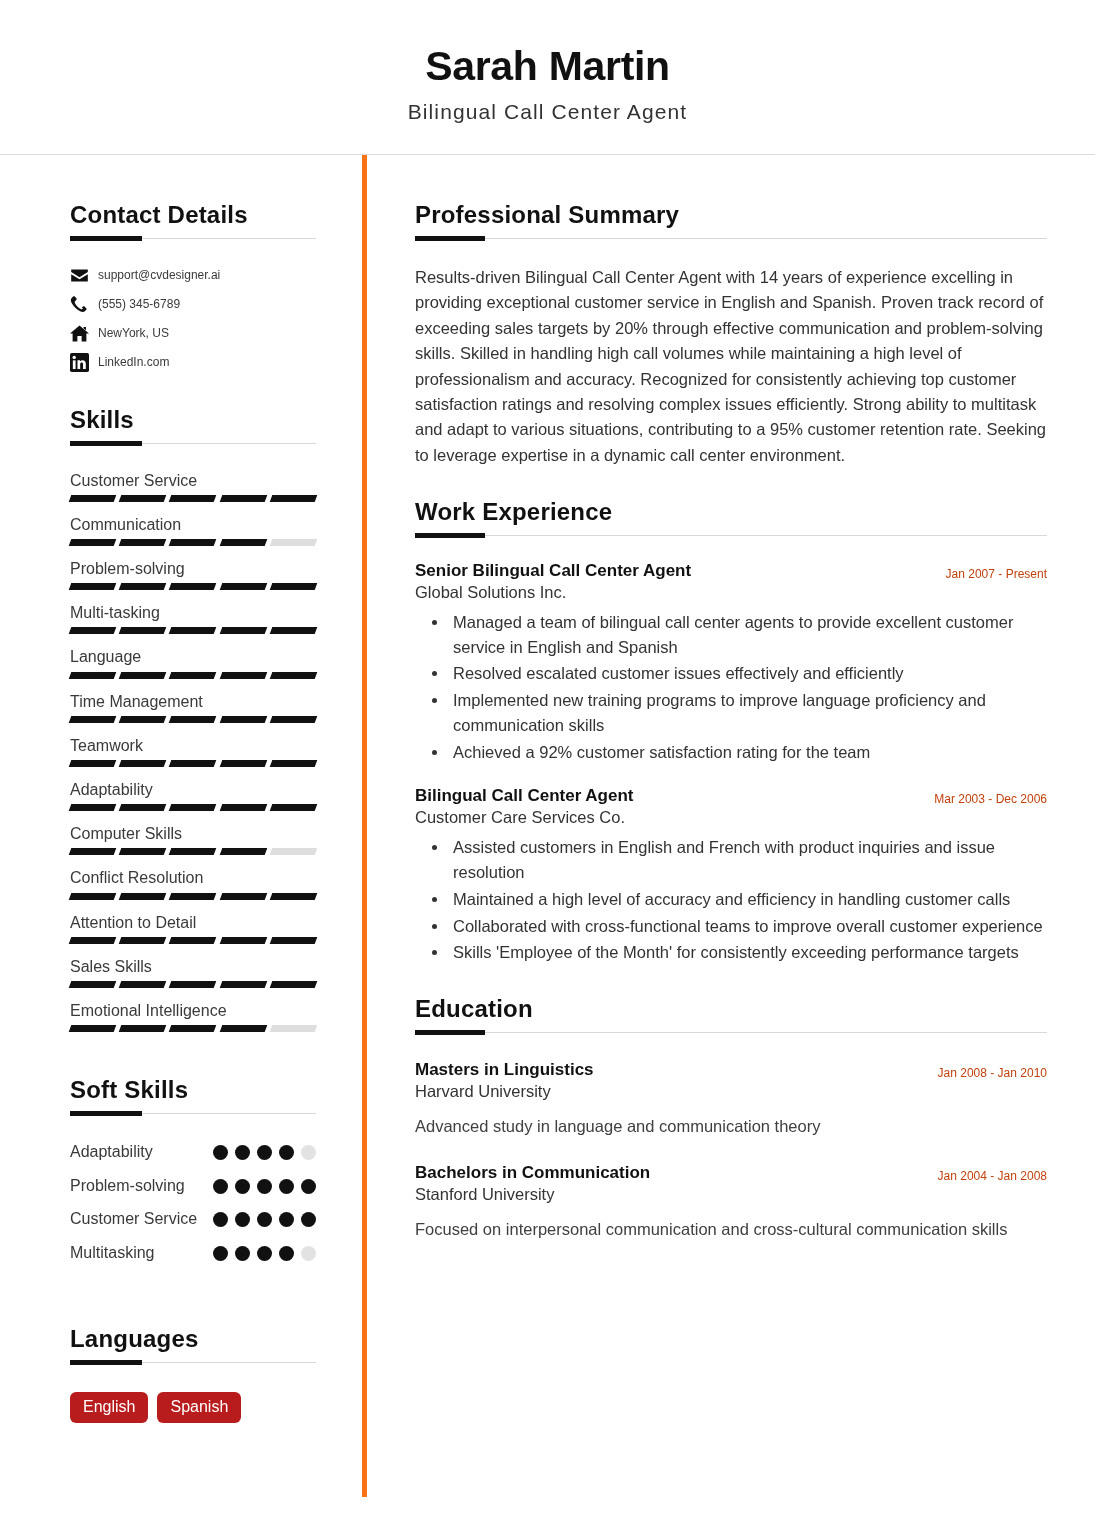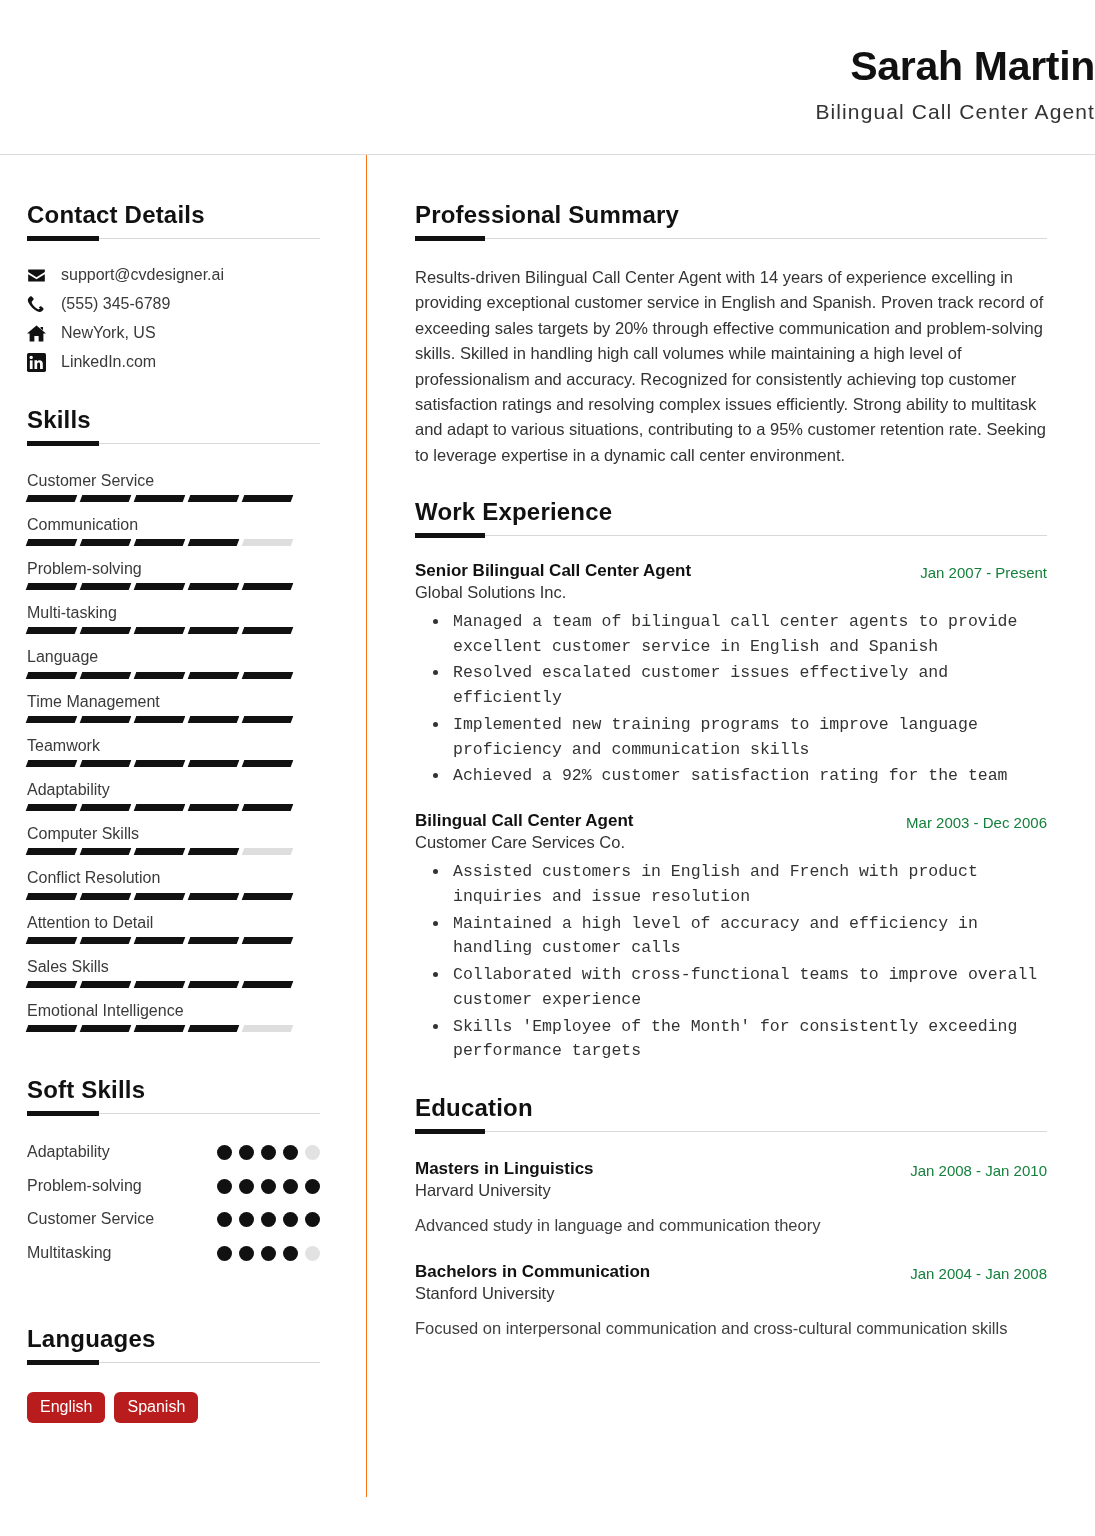--- a/index.html
+++ b/index.html
@@ -6,37 +6,37 @@
   html, body {
     width:1095px; height:1536px;
     background:#ffffff;
     font-family:"Liberation Sans", sans-serif;
     color:#2b2b2b;
     -webkit-font-smoothing:antialiased;
   }
   .page { position:relative; width:1095px; height:1536px; overflow:hidden; }
 
   
-  .header { padding:44px 0 30px; text-align:right; }
+  .header { padding:44px 0 30px; text-align:center; }
   .full-name {
     font-size:41px; font-weight:bold; letter-spacing:-0.3px;
     color:#111; line-height:1.1;
   }
   .job-title {
     font-size:21px; font-weight:400; color:#333;
     letter-spacing:1.1px; margin-top:11px;
   }
   .header-rule { height:1px; background:#dcdcdc; width:100%; }
 
   
   .body-cols { display:flex; align-items:stretch; height:1342px; }
   .col-left {
     width:367px; flex:0 0 367px;
-    border-right:1px solid #f97316;
-    padding:46px 46px 0 27px;
+    border-right:5px solid #f97316;
+    padding:46px 46px 0 70px;
   }
   .col-right { flex:1; padding:46px 48px 0 48px; }
 
   
   .sec { margin-bottom:4px; }
   .sec-title {
     font-size:24px; font-weight:bold; color:#111;
     letter-spacing:0.2px; line-height:1.2;
   }
   .sec-rule { position:relative; height:6px; margin-top:6px; }
@@ -46,22 +46,22 @@
   }
   .sec-rule::after {
     content:""; position:absolute; left:0; top:0;
     width:72px; height:5px; background:#111;
   }
   .sec-rule.wide::after { width:70px; }
 
   
   .contact-list { margin-top:24px; }
   .contact-row {
-    display:flex; align-items:center; gap:15px;
-    font-size:16px; color:#3a3a3a; margin-bottom:10px;
+    display:flex; align-items:center; gap:9px;
+    font-size:12px; color:#3a3a3a; margin-bottom:10px;
   }
   .ci { width:19px; height:19px; flex:0 0 19px; display:flex; align-items:center; justify-content:center; }
   .ci svg { display:block; }
 
   
   .skills-wrap { margin-top:22px; }
   .skill-item { margin-bottom:1px; }
   .skill-name { font-size:16px; color:#3a3a3a; line-height:1.45; margin-bottom:3px; }
   .bar { display:flex; gap:5px; margin-bottom:11px; }
   .seg {
@@ -92,23 +92,23 @@
   .block { margin-bottom:30px; }
   .summary-text {
     margin-top:23px; font-size:16.5px; line-height:1.54; color:#333;
     text-align:left;
   }
   .entry { margin-top:22px; }
   .entry-head {
     display:flex; justify-content:space-between; align-items:flex-end; gap:16px;
   }
   .entry-role { font-size:17px; font-weight:bold; color:#111; }
-  .entry-date { font-size:15px; color:#15803d; white-space:nowrap; flex:0 0 auto; }
+  .entry-date { font-size:12px; color:#c2410c; white-space:nowrap; flex:0 0 auto; }
   .entry-org { font-size:16.5px; color:#333; margin-top:2px; }
-  .bullets { margin:8px 0 0 0; padding-left:34px;font-family:Liberation Mono, monospace; }
+  .bullets { margin:8px 0 0 0; padding-left:34px; }
   .bullets li {
     font-size:16.5px; line-height:1.5; color:#333; margin-bottom:2px;
     padding-left:4px;
   }
   .edu-desc { font-size:16.5px; line-height:1.5; color:#404040; margin-top:13px; }
   .entry.edu { margin-top:24px; }
 </style>
 </head>
 <body>
 

